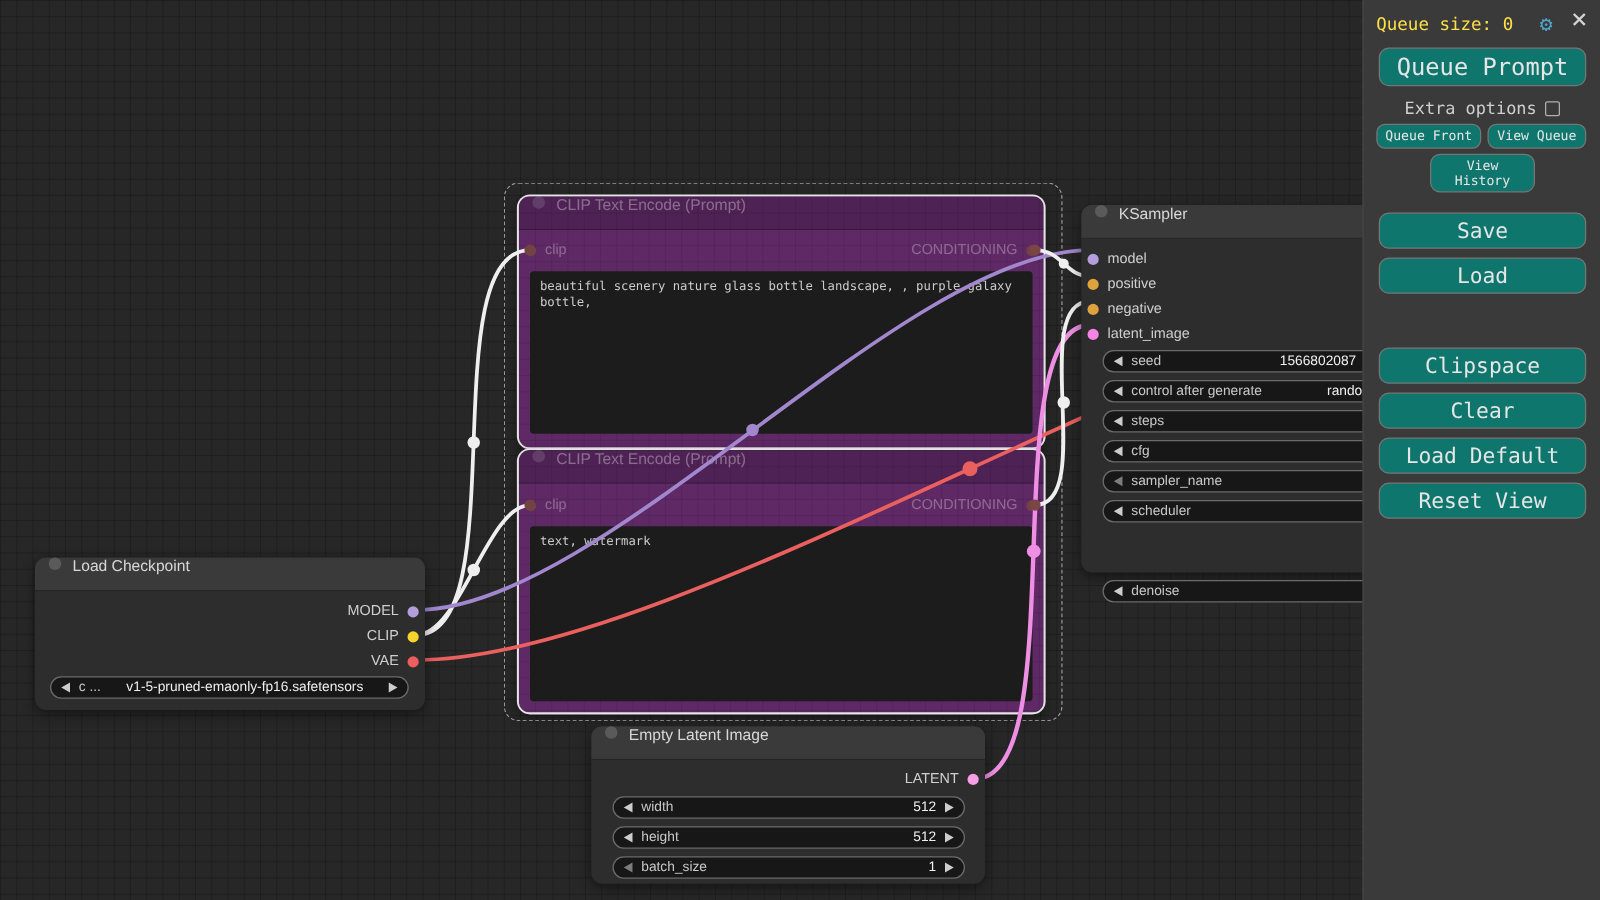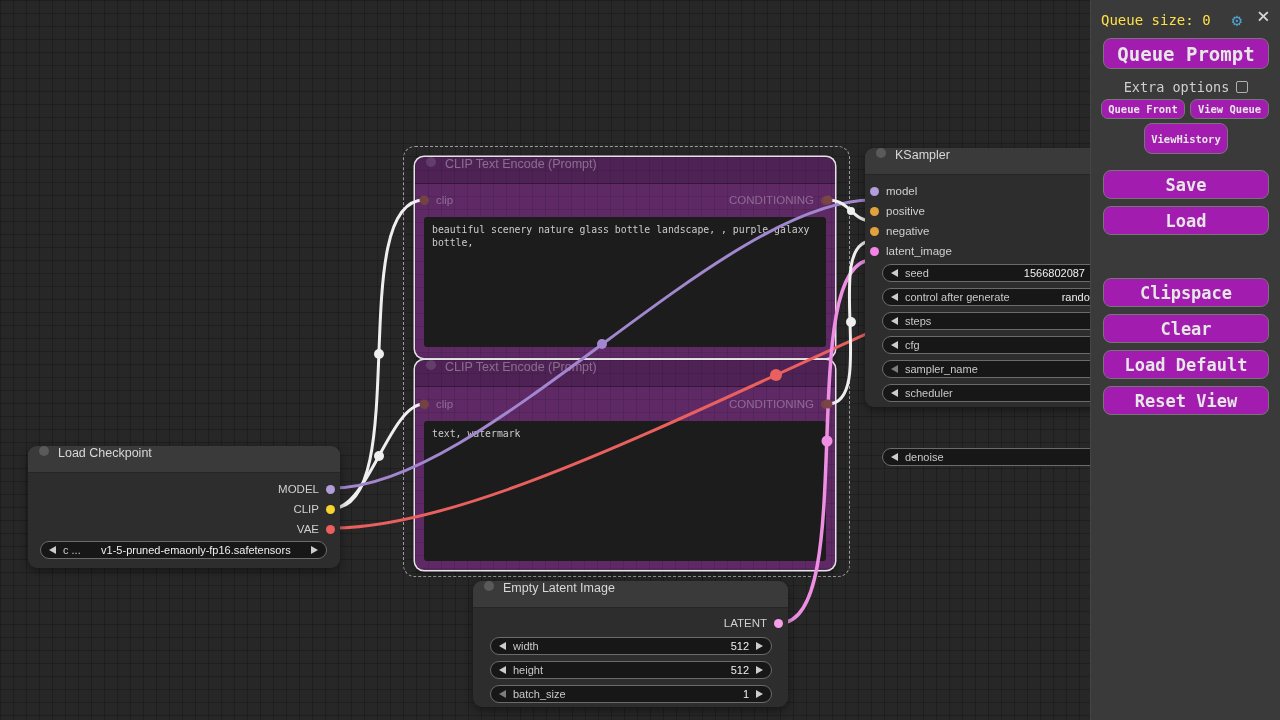--- a/index.html
+++ b/index.html
@@ -87,31 +87,31 @@
   
   .sidebar {
     position:absolute; left:1090px; top:0; width:190px; height:720px;
     background:#3a3a3a; border-left:1px solid #454545; z-index:10;
     font-family:"DejaVu Sans Mono", monospace; color:#d6d6d6;
   }
   .queue-row { position:absolute; left:10px; top:12px; font-size:14px; color:#fde047; }
   .gear { position:absolute; right:38px; top:10px; font-size:17px; color:#4fa3cc; cursor:pointer; }
   .close-x { position:absolute; right:10px; top:5px; font-size:22px; color:#d4d4d4; cursor:pointer; line-height:22px; }
   .sb-btn {
-    position:absolute; background:#a21caf; border:1.5px solid #767676; border-radius:8px;
+    position:absolute; background:#0f766e; border:1.5px solid #767676; border-radius:8px;
     color:#e6e6e6; font-family:"DejaVu Sans Mono", monospace;
-    display:flex; align-items:center; justify-content:center; cursor:pointer; text-align:center;font-weight:bold;
+    display:flex; align-items:center; justify-content:center; cursor:pointer; text-align:center;
   }
   .qp { left:12px; width:166px; top:38px; height:31px; font-size:19px; }
   .extra-row { position:absolute; left:0; top:79px; width:190px; display:flex; align-items:center; justify-content:center; gap:7px; font-size:13.5px; color:#cfcfcf; }
   .checkbox { width:12px; height:12px; border:1.5px solid #b0b0b0; border-radius:2px; background:transparent; cursor:pointer; }
   .small { height:20px; font-size:10.5px; border-radius:7px; }
   .qf { left:10px;  width:84px; top:99px; }
   .vq { left:99px;  width:79px; top:99px; }
-  .vh { left:53px;  width:84px; top:123px; height:31px; font-size:10.5px; line-height:12px; flex-direction:row;text-align:right; }
+  .vh { left:53px;  width:84px; top:123px; height:31px; font-size:10.5px; line-height:12px; flex-direction:column;text-align:right; }
   .big { left:12px; width:166px; height:29px; font-size:17px; }
   .b0 { top:170px; } .b1 { top:206px; } .b2 { top:242px; } .b3 { top:278px; }
   .b4 { top:314px; } .b5 { top:350px; } .b6 { top:386px; }
 </style>
 </head>
 <body>
 
 <div class="canvas">
 
   <div class="sel-box" style="left:403px; top:146px; width:447px; height:431px;"></div>
@@ -194,21 +194,21 @@
       <span>VAE</span>
     </div>
     <div class="pill" style="left:12px; top:95px; width:287px;">
       <span class="arrow-l"></span>
       <span>c ...</span>
       <span class="w-val w-val-center">v1-5-pruned-emaonly-fp16.safetensors</span>
       <span class="arrow-r"></span>
     </div>
   </div>
 
-  <div class="node" style="left:865px; top:148px; width:265px; height:259px;">
+  <div class="node" style="left:865px; top:164px; width:265px; height:294px;">
     <div class="node-header">
       <span class="title-dot"></span>
       <span class="node-title">KSampler</span>
     </div>
     <div class="port in" style="top:33px;">
       <span class="port-dot c-model"></span>
       <span>model</span>
     </div>
     <div class="port in" style="top:53px;">
       <span class="port-dot c-cond"></span>

